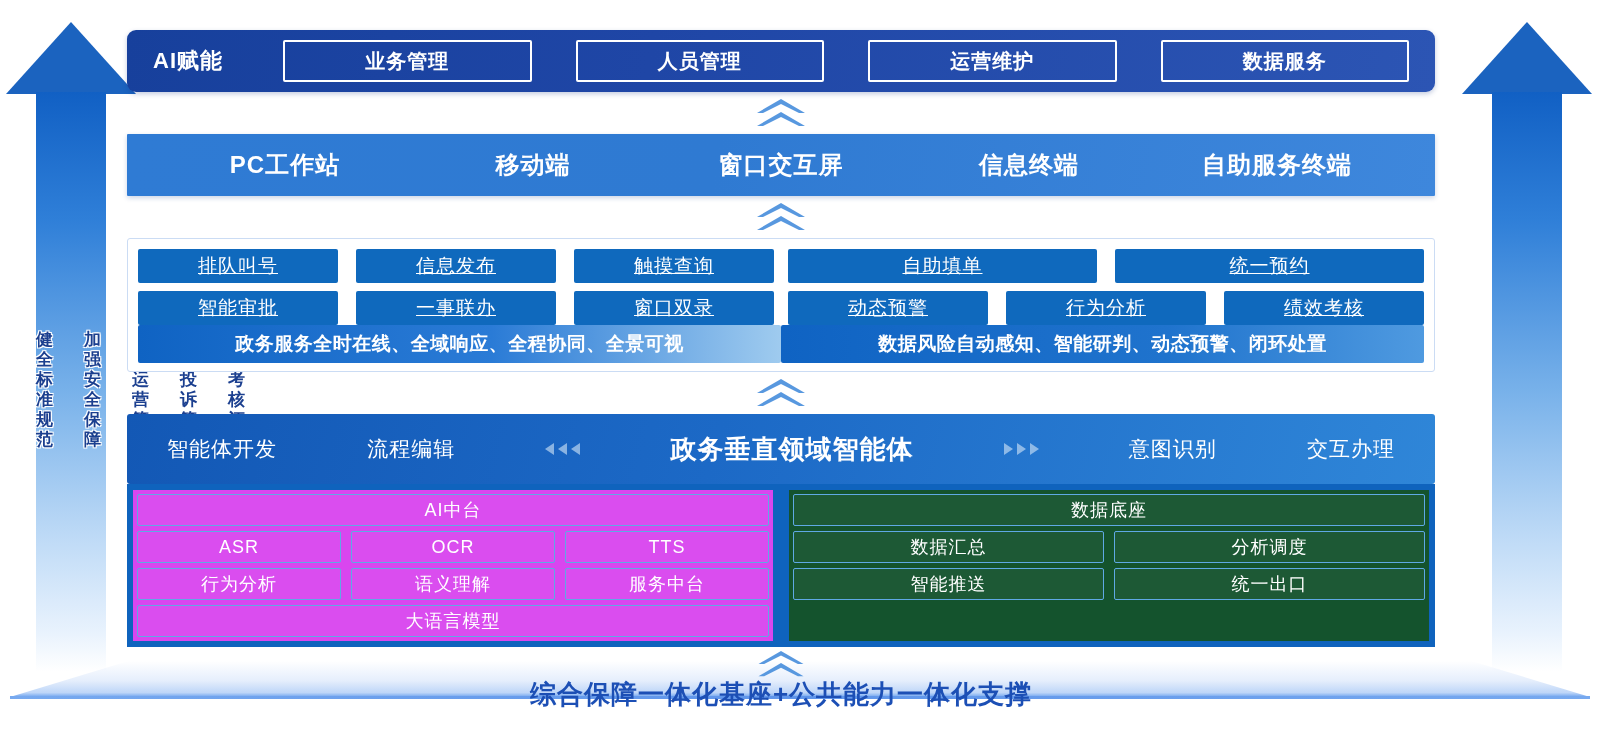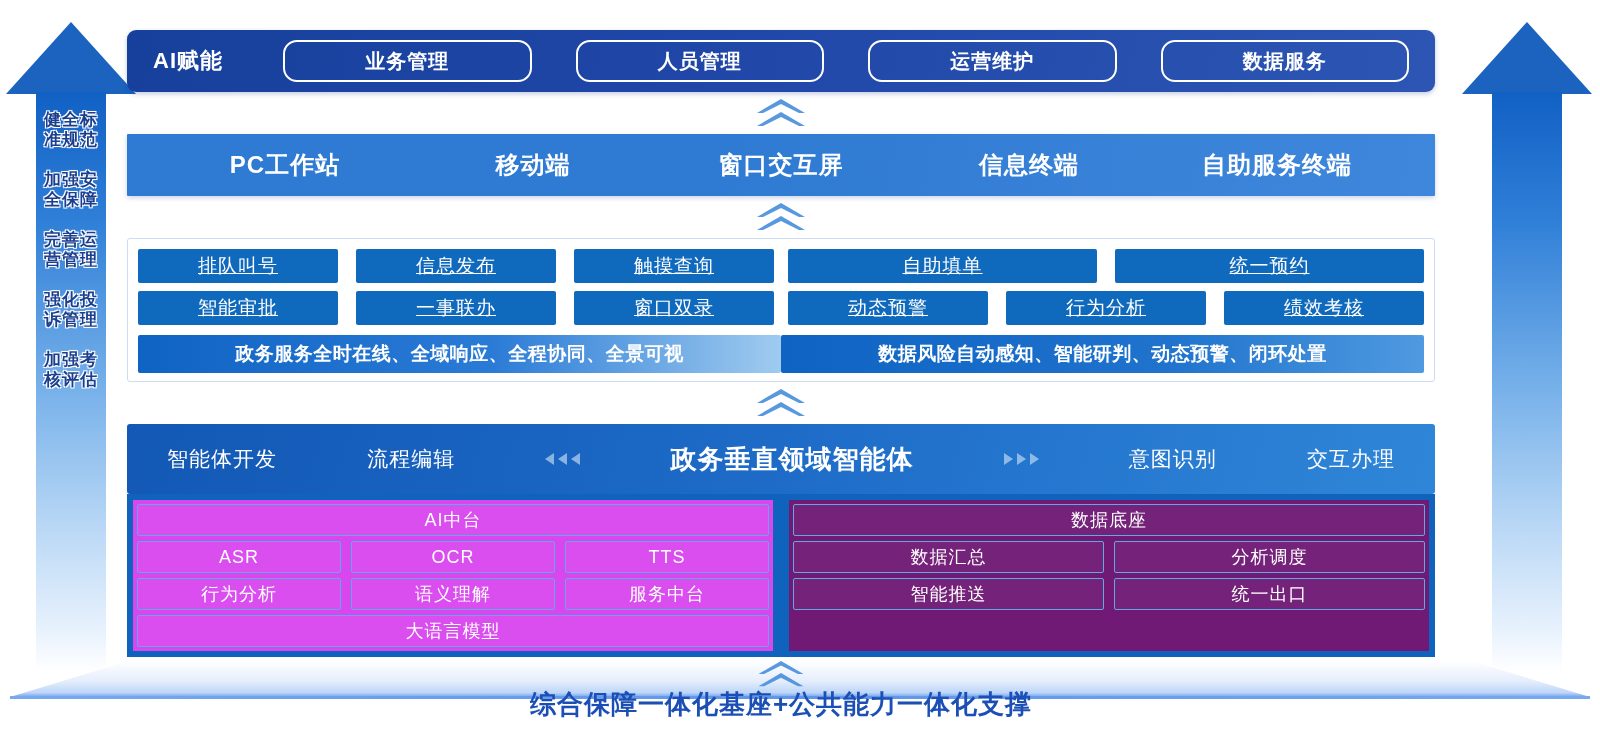--- a/index.html
+++ b/index.html
@@ -14,22 +14,22 @@
     position:absolute;top:14px;left:0;width:0;height:0;
     border-left:65px solid transparent;border-right:65px solid transparent;
     border-bottom:72px solid #1b63bf;
   }
   .side-arrow .shaft{
     position:absolute;top:84px;left:30px;width:70px;height:580px;
     background:linear-gradient(to bottom,#1160c4 0%,#2f7fd8 22%,#79b2ea 52%,#bcd9f6 76%,#e8f2fd 93%,#ffffff 100%);
   }
   .side-arrow .labels{
     position:absolute;top:96px;left:30px;width:70px;height:566px;
-    display:flex;flex-direction:column;align-items:center;
-    padding-top:6px;box-sizing:border-box;gap:20px;
+    display:flex;flex-direction:row;align-items:center;
+    padding-top:6px;box-sizing:border-box;gap:30px;
   }
   .v-label{
     width:54px;text-align:center;font-size:17px;font-weight:700;
     line-height:20px;letter-spacing:1px;
     color:#1b3f8f;
     text-shadow:-1px -1px 0 #fff,1px -1px 0 #fff,-1px 1px 0 #fff,1px 1px 0 #fff,0 0 2px #fff;
   }
   #left-arrow{left:6px;}
   #right-arrow{left:1462px;}
 
@@ -50,21 +50,21 @@
   
   .toprow{
     height:62px;border-radius:9px;
     background:linear-gradient(100deg,#17409c 0%,#1f46a6 40%,#2c55b4 100%);
     display:flex;align-items:center;padding:8px 26px;box-sizing:border-box;
     box-shadow:0 2px 5px rgba(20,50,130,.25);
   }
   .toprow .tag{font-size:22px;font-weight:700;letter-spacing:1px;width:130px;}
   .toprow .chips{flex:1;display:flex;gap:44px;}
   .chip{
-    flex:1;height:38px;border:2px solid #ffffff;border-radius:14px;
+    flex:1;height:38px;border:2px solid #ffffff;border-radius:2px;
     display:flex;align-items:center;justify-content:center;
     font-size:20px;font-weight:700;letter-spacing:1px;
   }
 
   
   .conn{height:42px;display:flex;align-items:center;justify-content:center;}
   .conn svg{display:block;}
 
   
   .termrow{
@@ -81,21 +81,21 @@
     padding:10px 10px 8px 10px;box-sizing:border-box;
   }
   .svc-grid{display:flex;gap:14px;}
   .svc-col{flex:1;display:flex;flex-direction:column;gap:8px;}
   .svc-col .cells{display:flex;gap:18px;}
   .cell{
     flex:1;height:34px;background:#0f69bd;border-radius:2px;
     display:flex;align-items:center;justify-content:center;
     font-size:19px;font-weight:400;letter-spacing:1px;color:#fff;text-decoration:underline;
   }
-  .banner-row{display:flex;margin-top:10px;}
+  .banner-row{display:flex;}
   .banner{
     flex:1;height:38px;border-radius:2px;
     display:flex;align-items:center;justify-content:center;
     font-size:19px;font-weight:700;letter-spacing:.5px;
   }
   .banner.b1{background:linear-gradient(to right,#0f63c3 0%,#2a7bd6 55%,#9fcbef 100%);}
   .banner.b2{background:linear-gradient(to right,#0f63c3 0%,#1f73cd 60%,#4f9ae0 100%);}
 
   
   .agentrow{
@@ -109,21 +109,21 @@
   .arrows{display:flex;gap:4px;align-items:center;opacity:.62;}
   .tri-l{width:0;height:0;border-top:6px solid transparent;border-bottom:6px solid transparent;border-right:9px solid #cfe4f7;}
   .tri-r{width:0;height:0;border-top:6px solid transparent;border-bottom:6px solid transparent;border-left:9px solid #cfe4f7;}
 
   
   .plat{
     display:flex;gap:16px;background:#0f63bd;padding:6px;box-sizing:border-box;
   }
   .panel{flex:1;display:flex;flex-direction:column;gap:5px;padding:4px;box-sizing:border-box;}
   .panel.left{background:#d946ef;}
-  .panel.right{background:#701a75;}
+  .panel.right{background:#14532d;}
   .pbox{
     border:1px solid #5fa9e4;border-radius:2px;height:30px;
     display:flex;align-items:center;justify-content:center;
     font-size:18px;letter-spacing:1px;color:#ffffff;background:rgba(255,255,255,.04);
   }
   .pbox.head{height:30px;}
   .prow{display:flex;gap:10px;}
   .prow .pbox{flex:1;}
 
   

